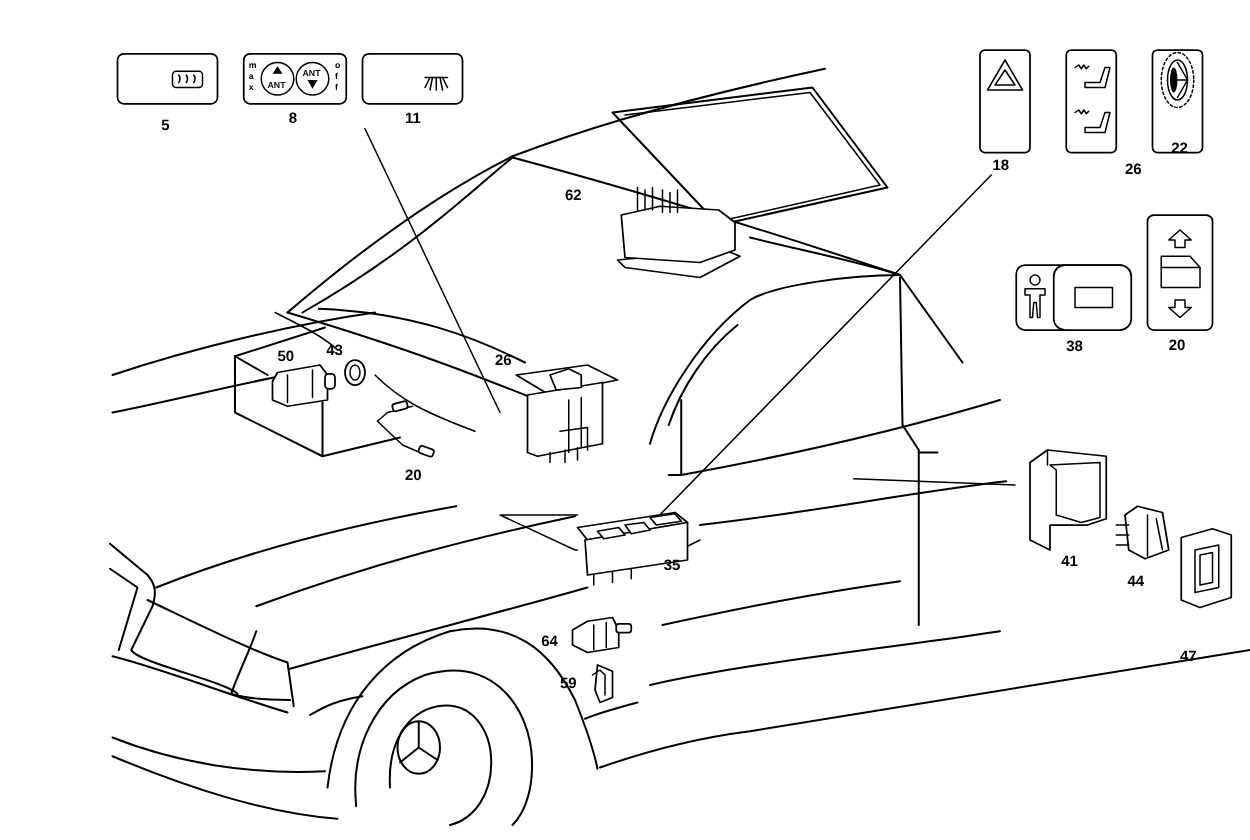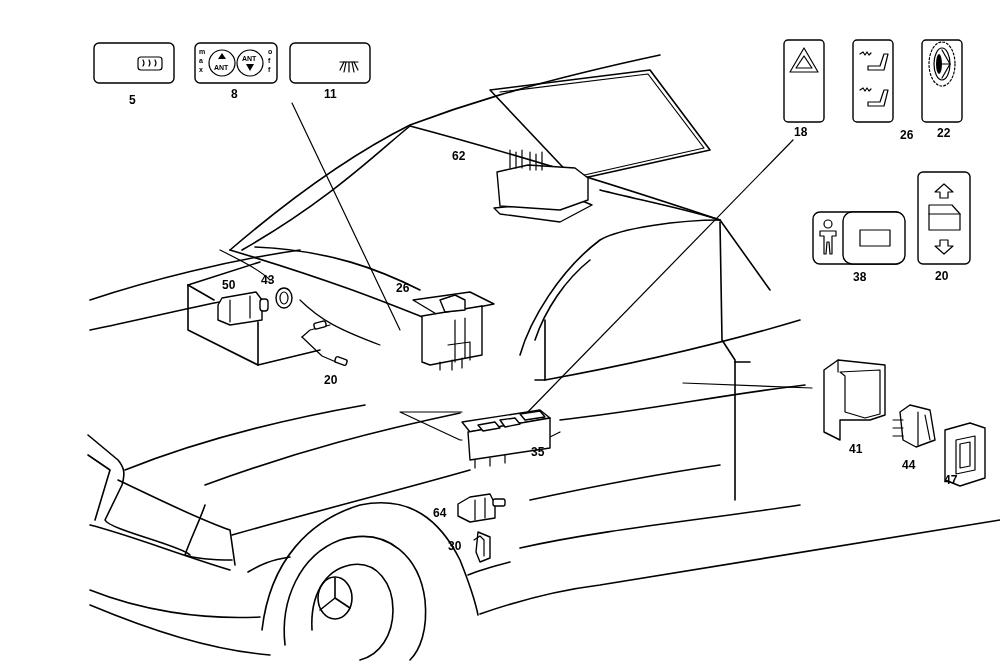--- a/index.html
+++ b/index.html
@@ -217,26 +217,26 @@
     <path class="part" d="M478,532 L490,537 L490,558 L480,562 L476,552 Z"></path>
     <path class="thin" d="M474,540 L480,536 L484,540 L484,556"></path>
   </g>
 </svg>
 
 <span class="lbl" style="left:129px;top:94px">5</span>
 <span class="lbl" style="left:231px;top:88px">8</span>
 <span class="lbl" style="left:324px;top:88px">11</span>
 <span class="lbl" style="left:794px;top:126px">18</span>
 <span class="lbl" style="left:900px;top:129px">26</span>
-<span class="lbl" style="left:937px;top:127px">22</span>
+<span class="lbl" style="left:937px;top:112px">22</span>
 <span class="lbl" style="left:853px;top:271px">38</span>
 <span class="lbl" style="left:935px;top:270px">20</span>
 <span class="lbl" style="left:452px;top:150px">62</span>
 <span class="lbl" style="left:222px;top:279px">50</span>
 <span class="lbl" style="left:261px;top:274px">43</span>
 <span class="lbl" style="left:324px;top:374px">20</span>
 <span class="lbl" style="left:396px;top:282px">26</span>
 <span class="lbl" style="left:531px;top:446px">35</span>
 <span class="lbl" style="left:849px;top:443px">41</span>
 <span class="lbl" style="left:902px;top:459px">44</span>
-<span class="lbl" style="left:944px;top:474px">47</span>
+<span class="lbl" style="left:944px;top:519px">47</span>
 <span class="lbl" style="left:433px;top:507px">64</span>
-<span class="lbl" style="left:448px;top:540px">30</span>
+<span class="lbl" style="left:448px;top:540px">59</span>
 
 </body></html>

